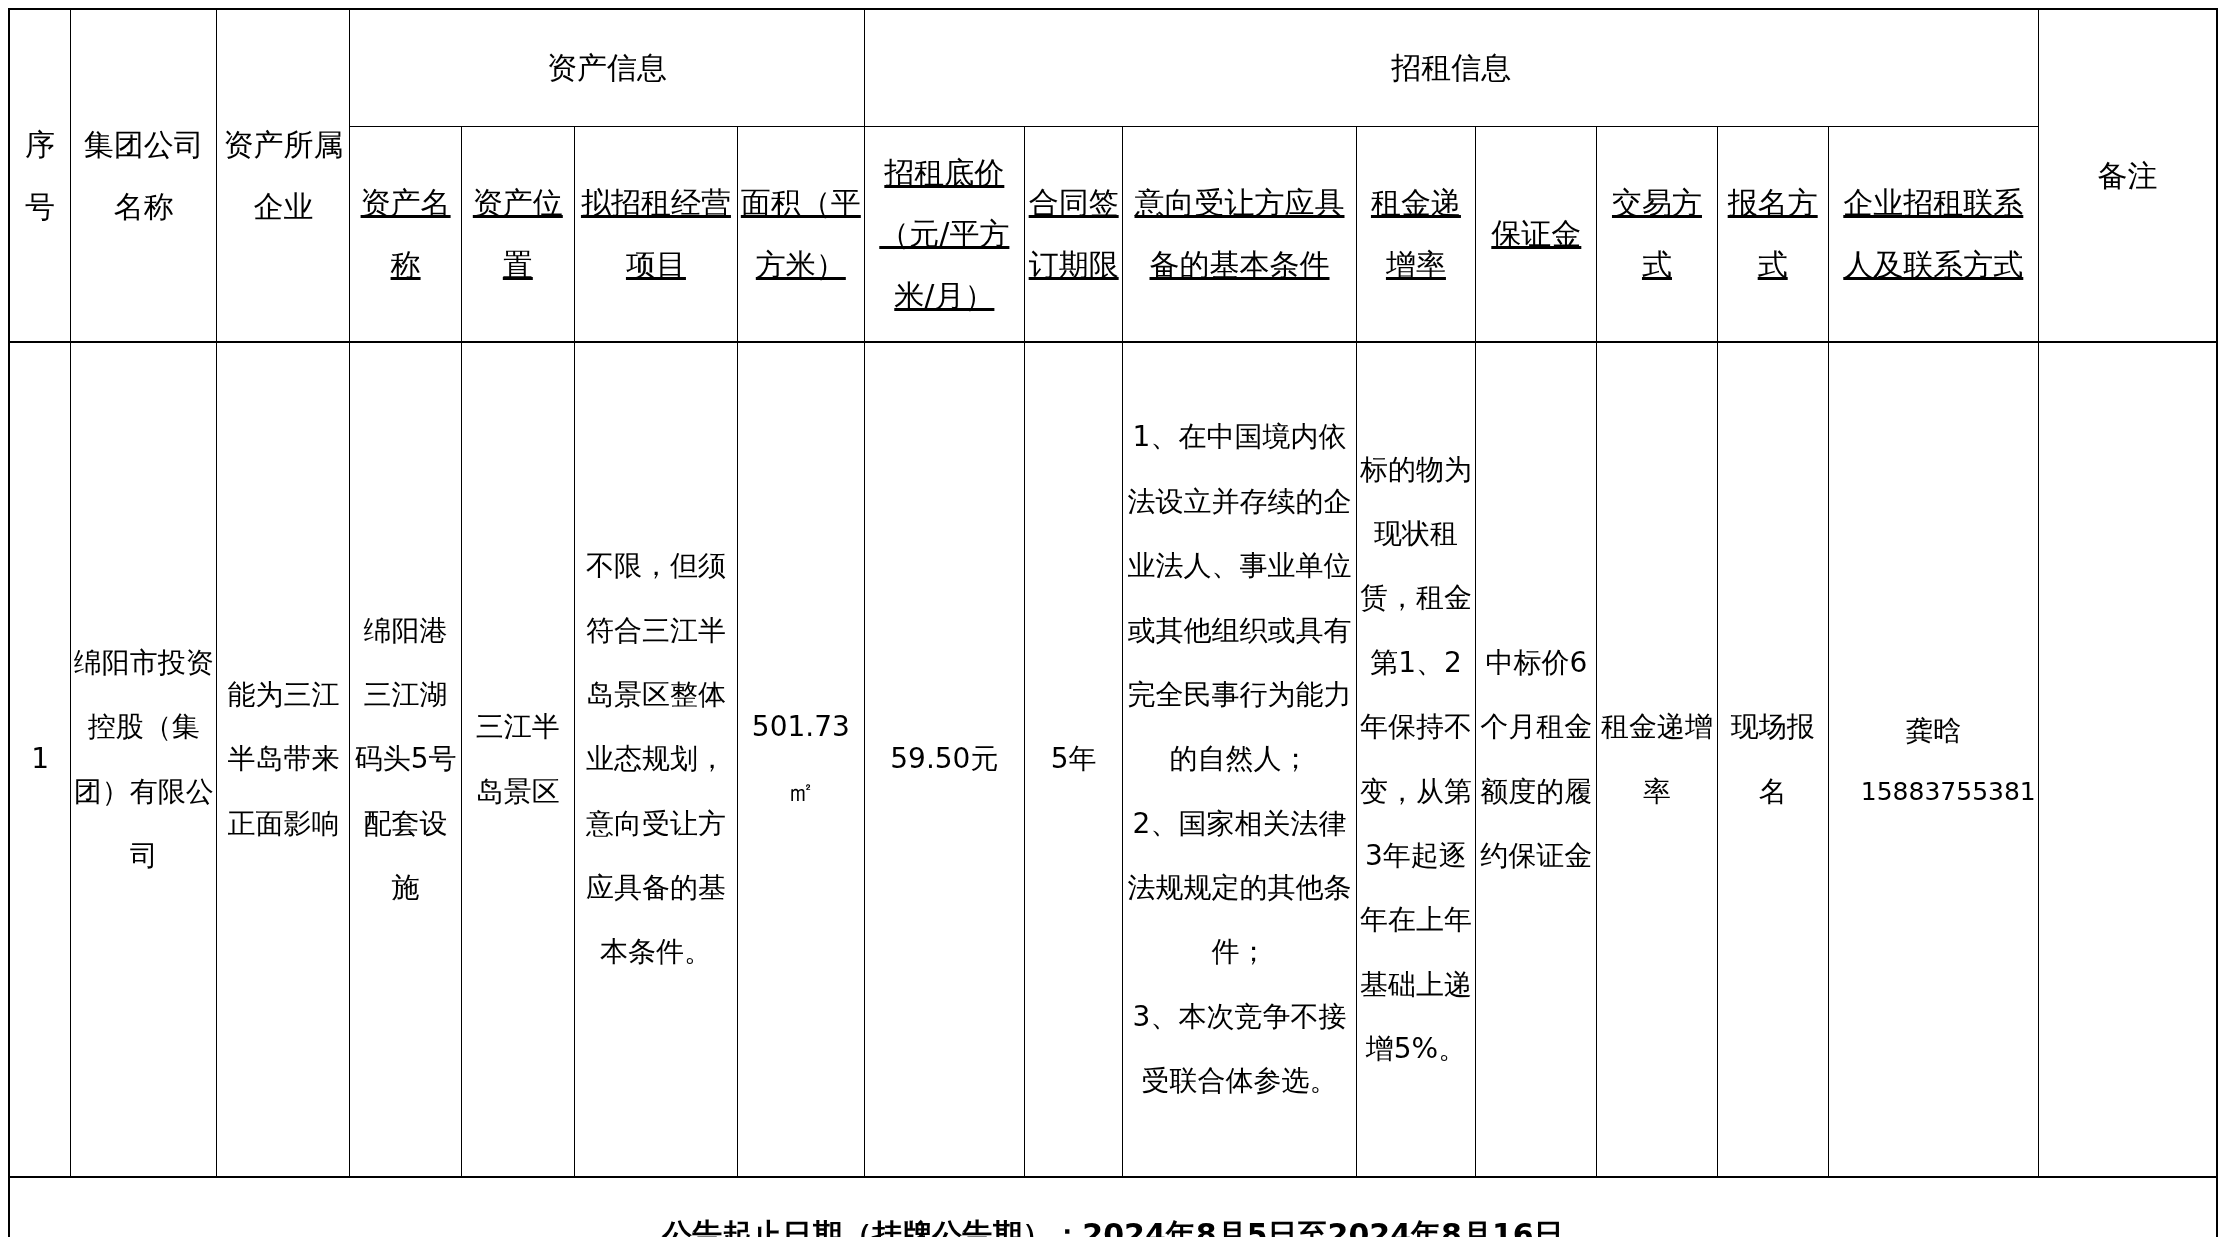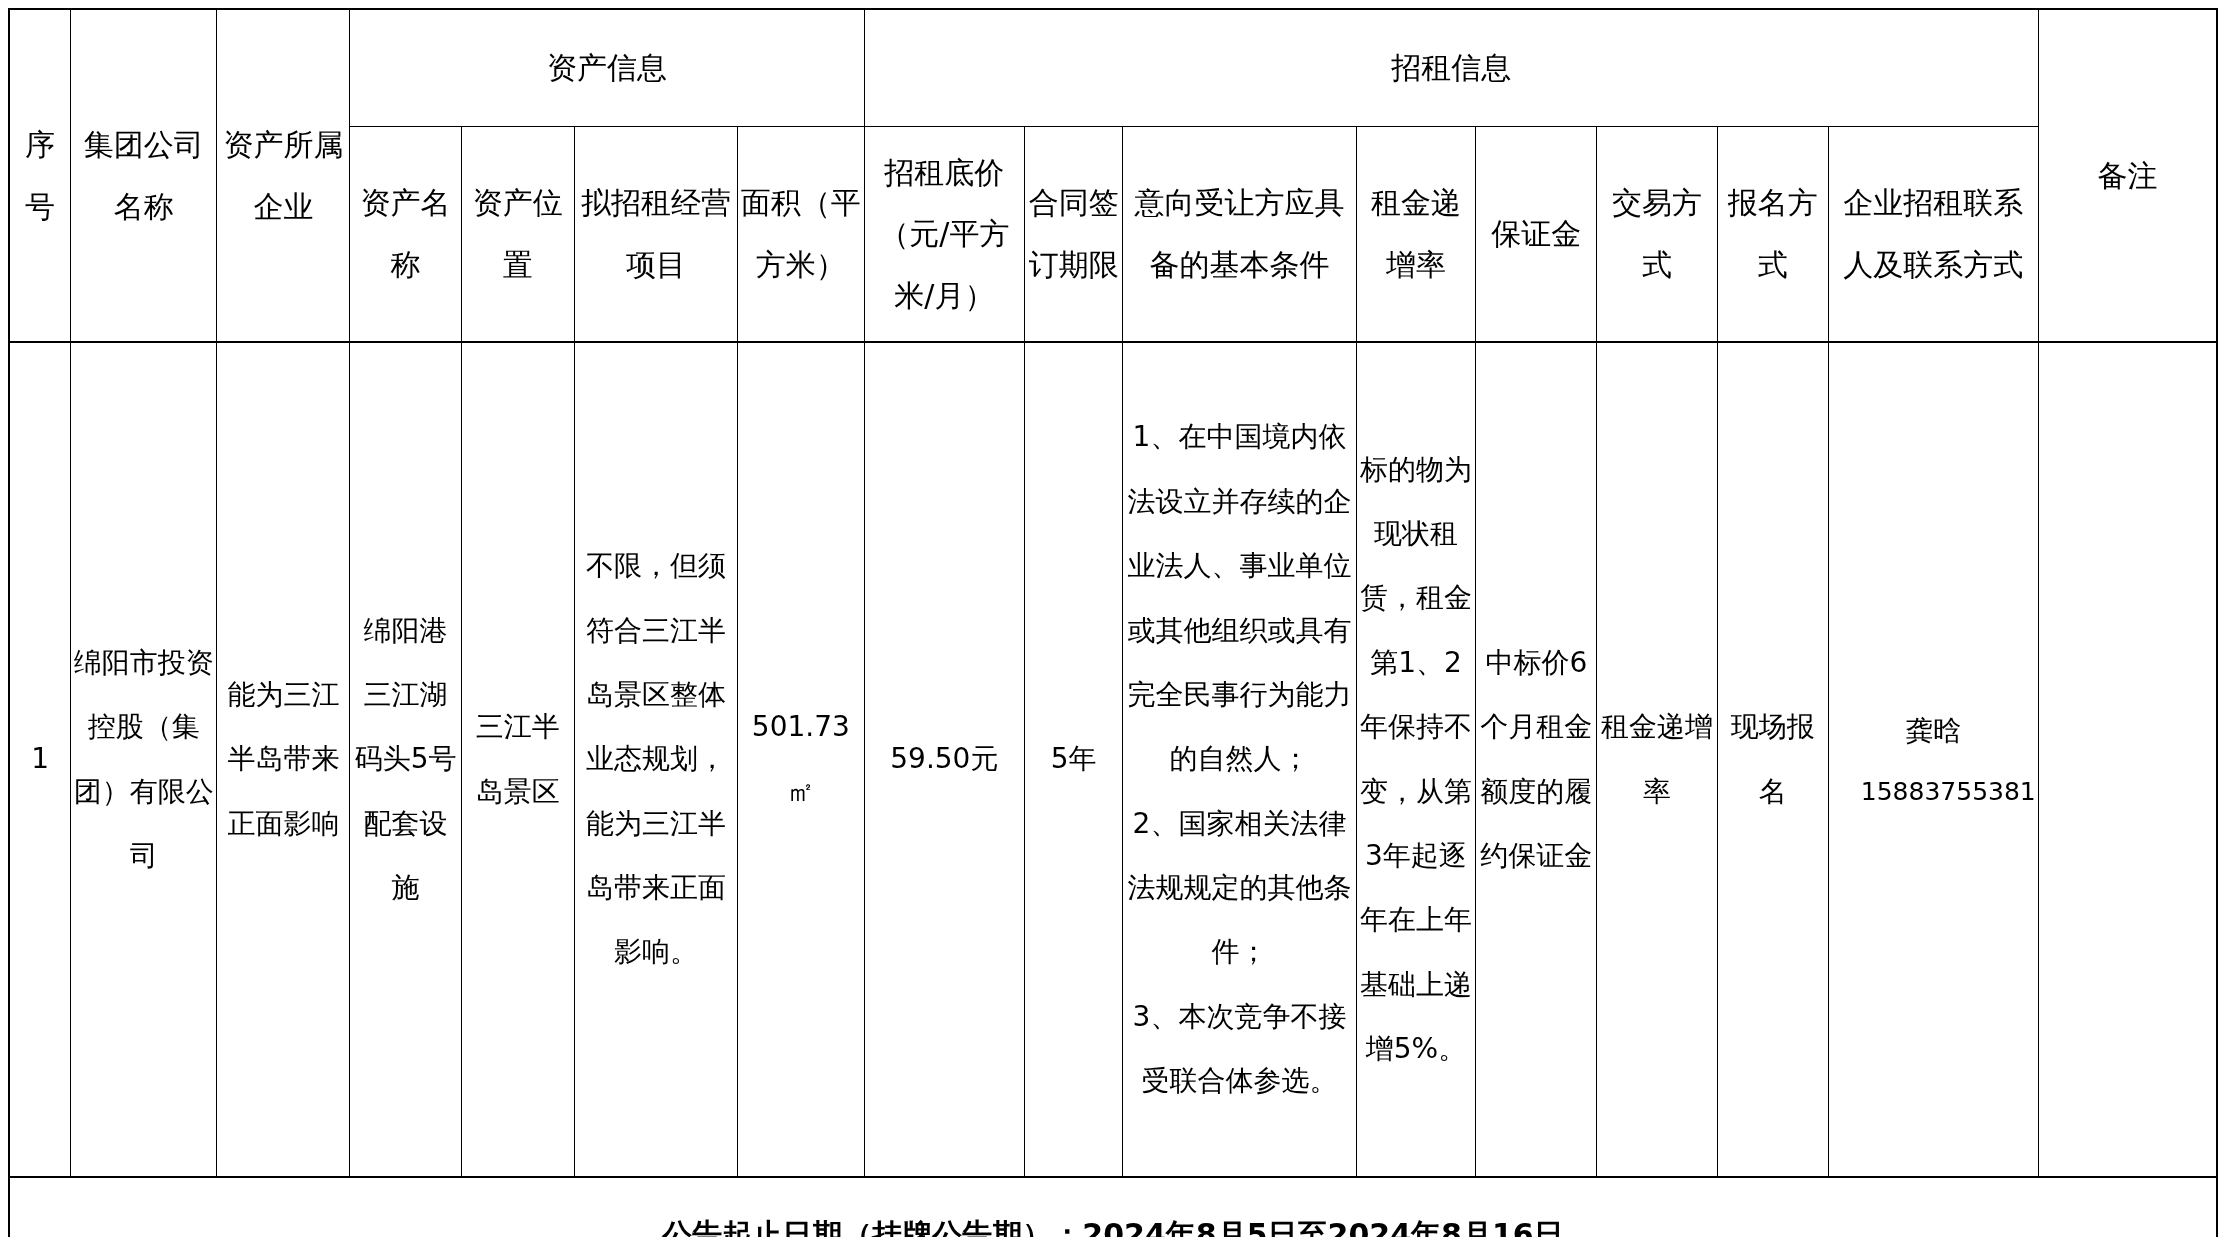--- a/index.html
+++ b/index.html
@@ -22,21 +22,21 @@
     text-align: center;
     vertical-align: middle;
     padding: 15px 2px;
     font-weight: normal;
     word-break: normal;
     overflow-wrap: break-word;
     line-break: strict;
   }
   
   tr.banner-row { height: 117px; }
-  tr.subheader-row { height: 188px; }
+  tr.subheader-row { height: 188px; text-decoration: underline; }
   th {
     font-size: 30px;
     line-height: 2.05;
   }
   th.rowspan2 { border-bottom: 2px solid #000; }
   tr.subheader-row th { border-bottom: 2px solid #000; }
   
   tr.data-row { height: 835px; }
   tr.data-row td {
     font-size: 28px;
@@ -109,21 +109,21 @@
       <th>报名方式</th>
       <th>企业招租联系人及联系方式</th>
     </tr>
 
     <tr class="data-row">
       <td>1</td>
       <td>绵阳市投资控股（集团）有限公司</td>
       <td>能为三江半岛带来正面影响</td>
       <td>绵阳港三江湖码头5号配套设施</td>
       <td>三江半岛景区</td>
-      <td>不限，但须符合三江半岛景区整体业态规划，能为三江半岛带来正面影响。</td>
+      <td>不限，但须符合三江半岛景区整体业态规划，意向受让方应具备的基本条件。</td>
       <td>501.73㎡</td>
       <td>59.50元</td>
       <td>5年</td>
       <td>
         <div class="cond-para">1、在中国境内依法设立并存续的企业法人、事业单位或其他组织或具有完全民事行为能力的自然人；</div>
         <div class="cond-para">2、国家相关法律法规规定的其他条件；</div>
         <div class="cond-para">3、本次竞争不接受联合体参选。</div>
       </td>
       <td>标的物为现状租赁，租金第1、2年保持不变，从第3年起逐年在上年基础上递增5%。</td>
       <td>中标价6个月租金额度的履约保证金</td>

